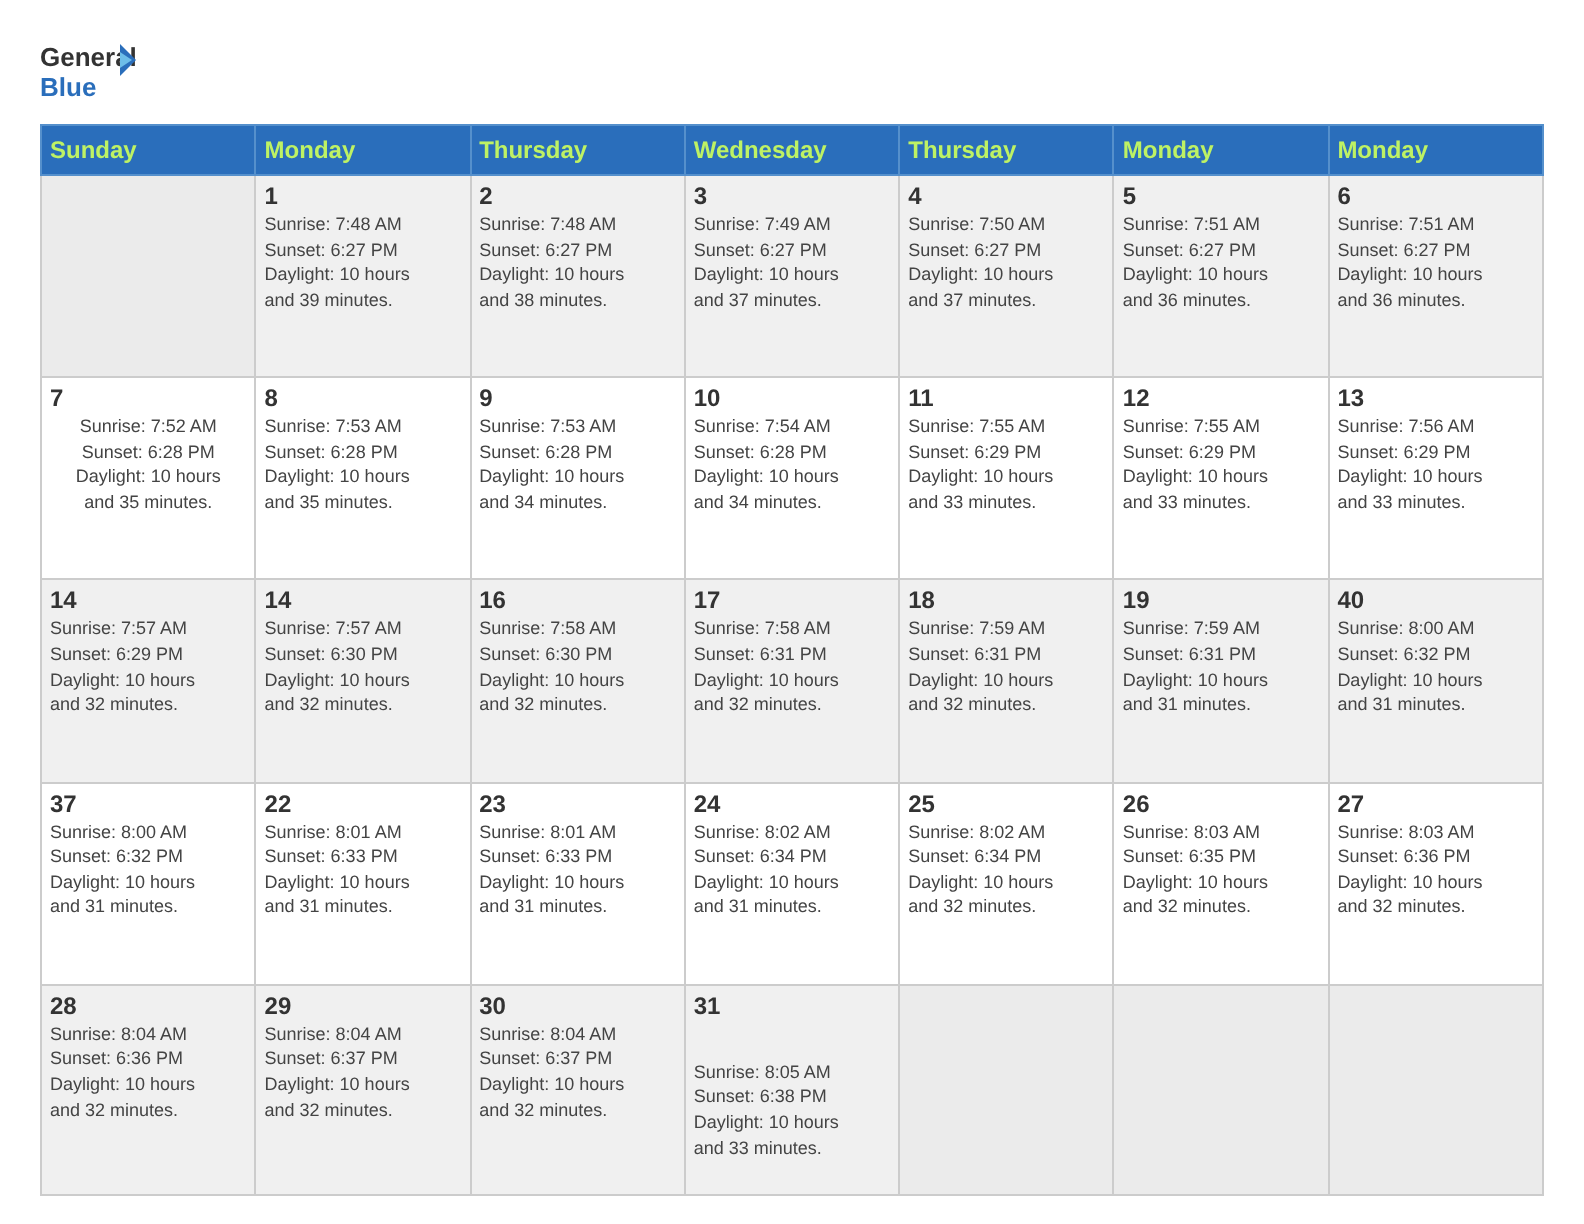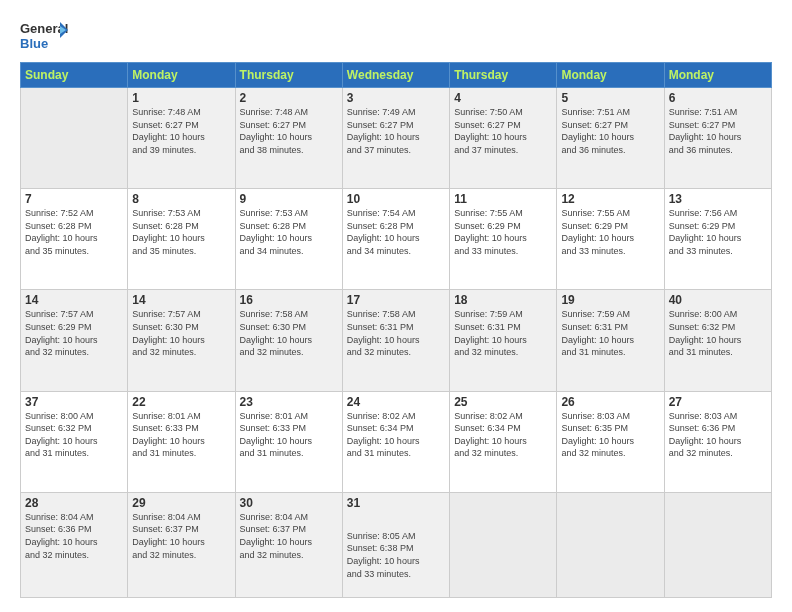--- a/index.html
+++ b/index.html
@@ -160,21 +160,21 @@
             <span class="day-number">6</span>
             <div class="day-info" style="white-space: pre-line;">Sunrise: 7:51 AM
 Sunset: 6:27 PM
 Daylight: 10 hours
 and 36 minutes.</div>
           </td>
         </tr>
         <tr>
           <td>
             <span class="day-number">7</span>
-            <div class="day-info" style="white-space: pre-line;">Sunrise: 7:52 AM
+            <div class="day-info" style="white-space: pre-line; text-align: center;">Sunrise: 7:52 AM
 Sunset: 6:28 PM
 Daylight: 10 hours
 and 35 minutes.</div>
           </td>
           <td>
             <span class="day-number">8</span>
             <div class="day-info" style="white-space: pre-line;">Sunrise: 7:53 AM
 Sunset: 6:28 PM
 Daylight: 10 hours
 and 35 minutes.</div>

